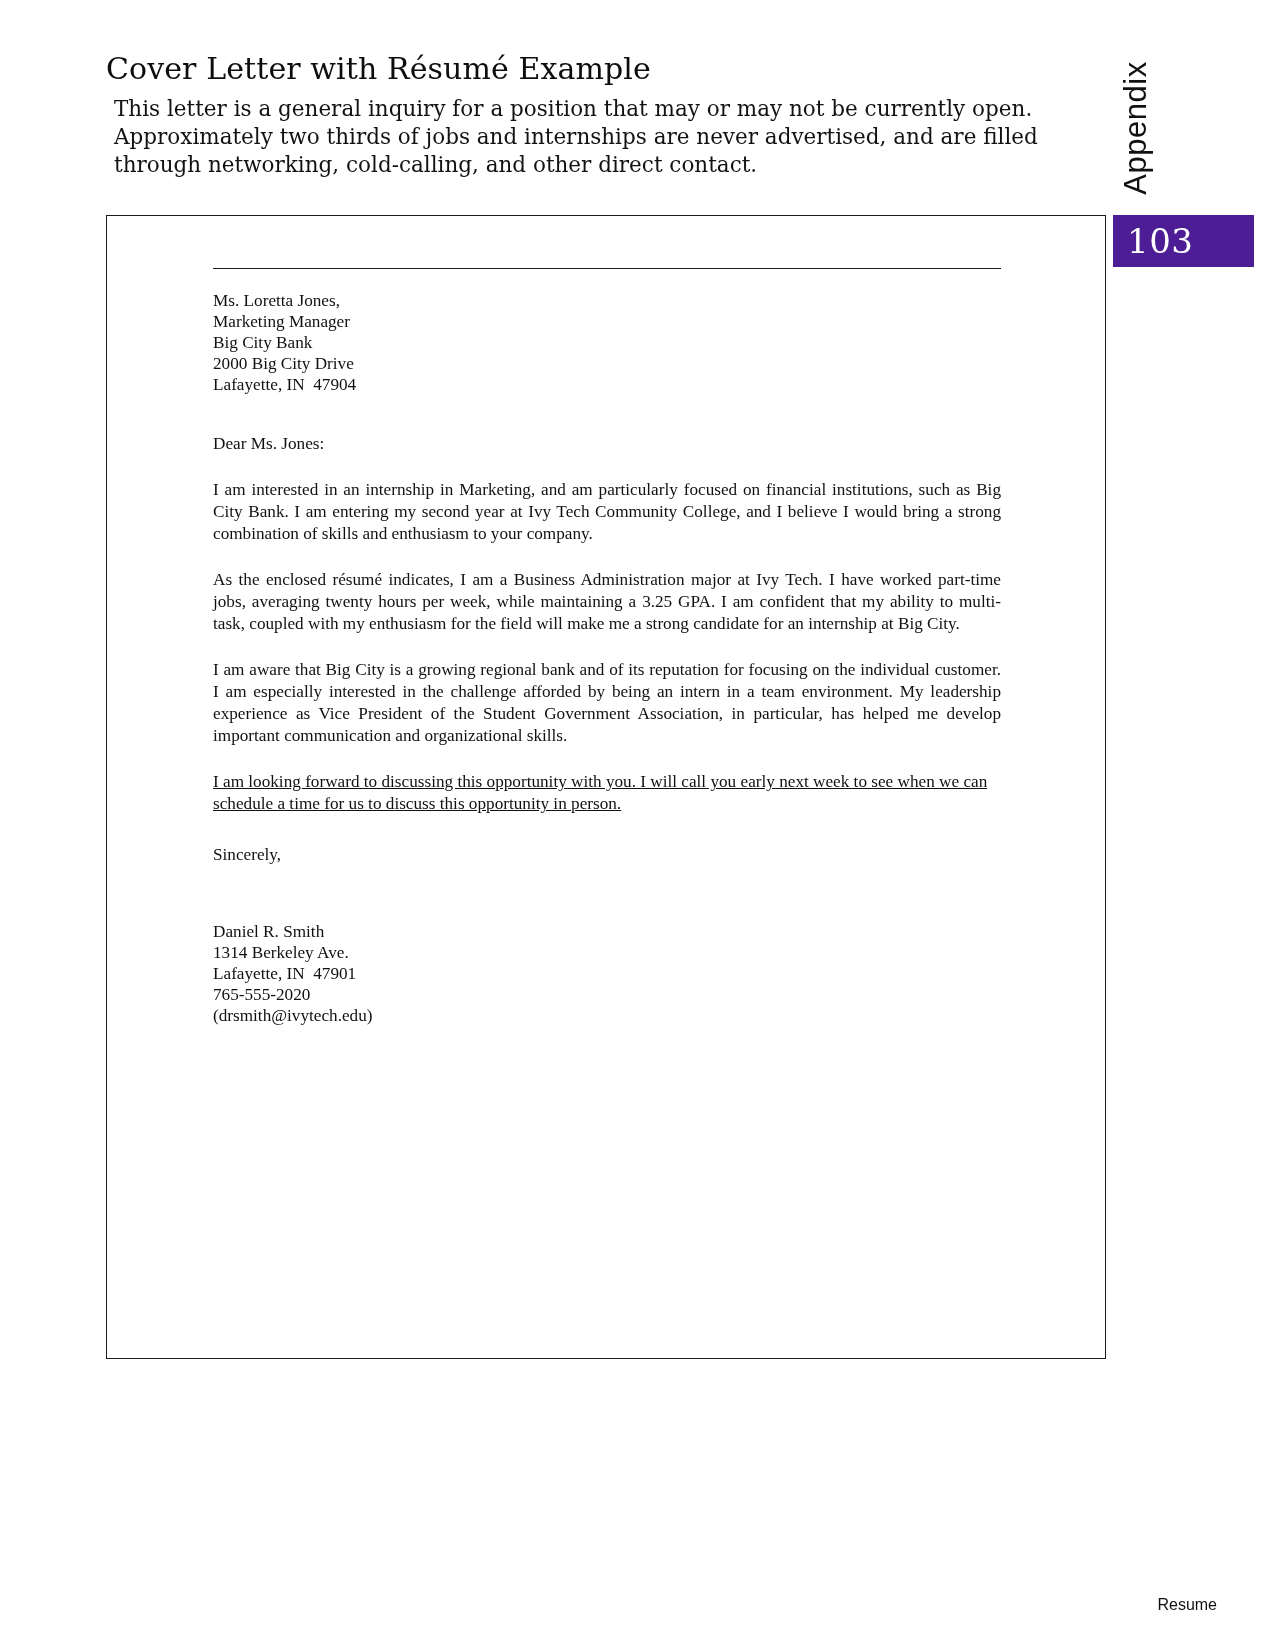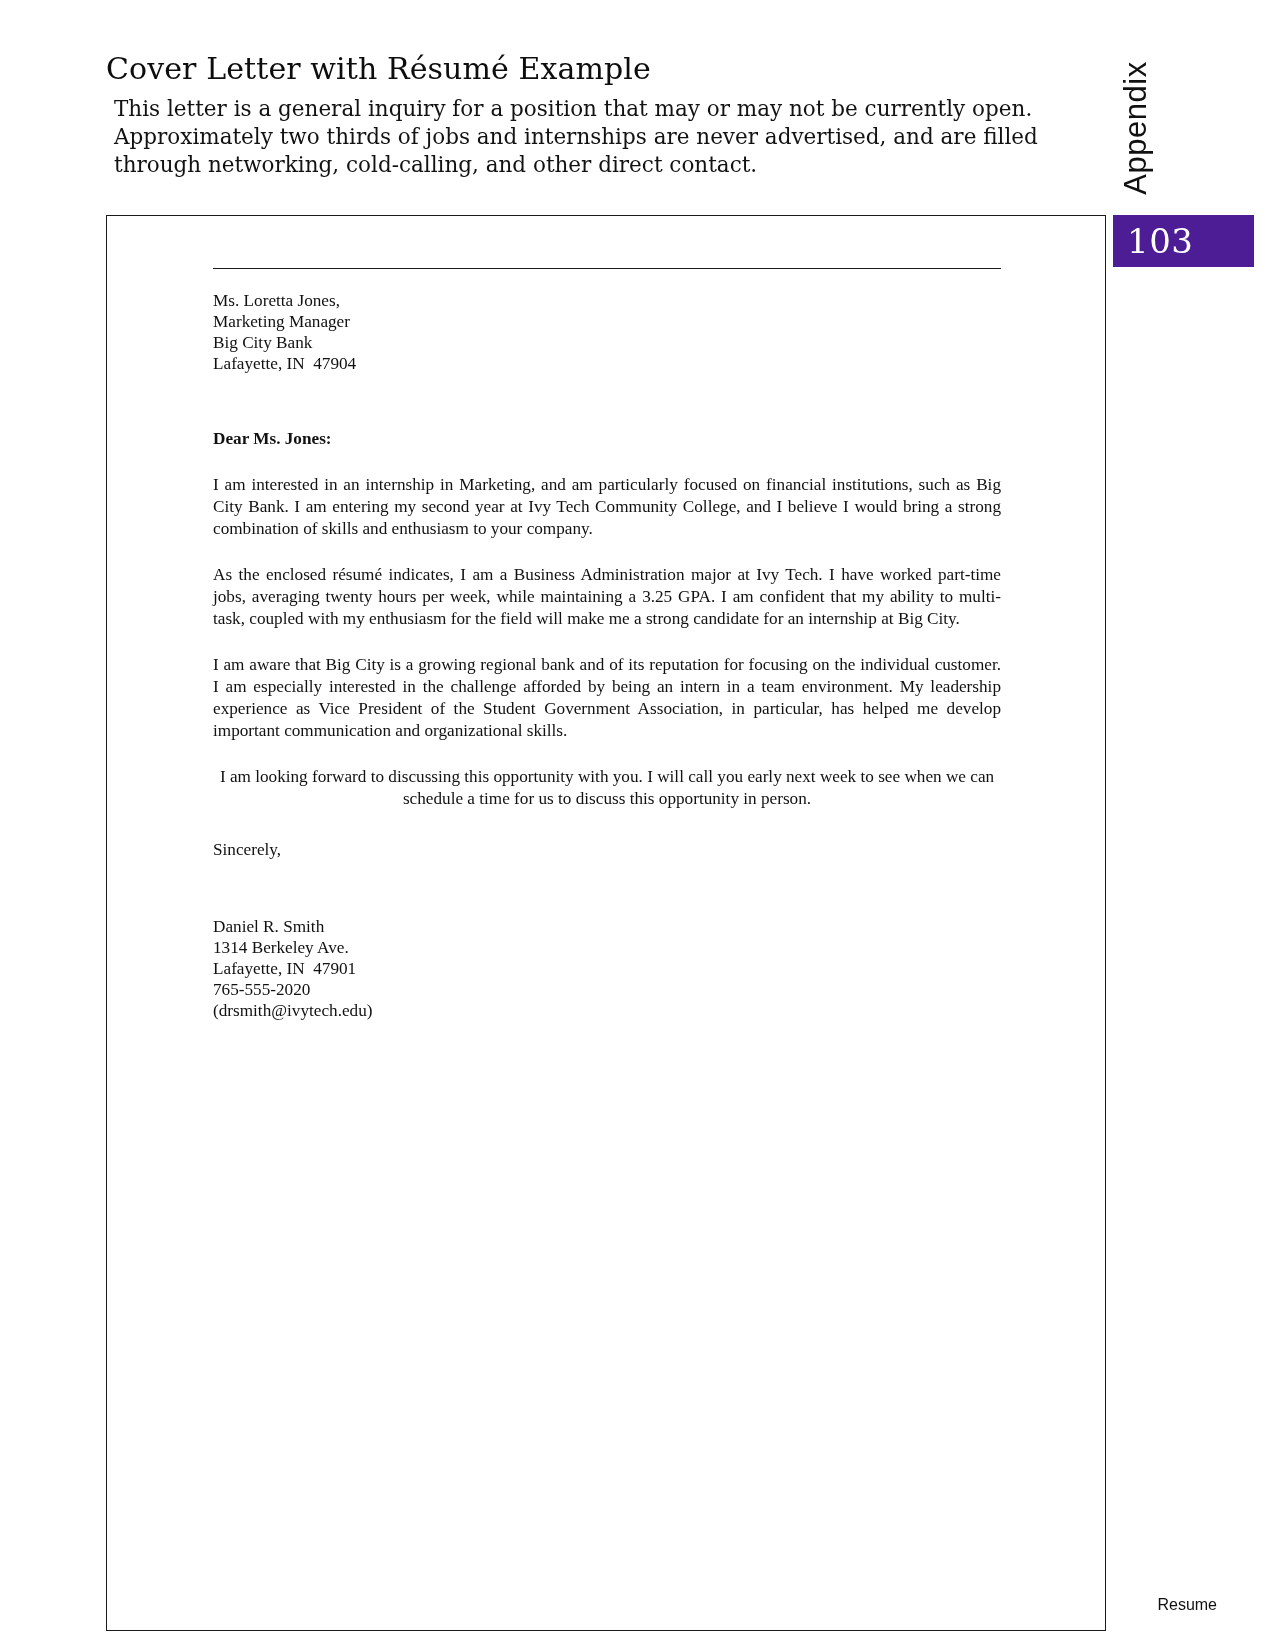--- a/index.html
+++ b/index.html
@@ -82,21 +82,21 @@
     letter-spacing: 0.5px;
     line-height: 1;
   }
 
   
   #letter-frame {
     position: absolute;
     left: 106px;
     top: 215px;
     width: 1000px;
-    height: 1416px;
+    height: 1144px;
     border: 1.5px solid #1a1a1a;
     background: #ffffff;
     box-sizing: border-box;
   }
   #letter-inner {
     position: absolute;
     left: 106px;
     top: 52px;
     width: 788px;
   }
@@ -111,28 +111,28 @@
     font-family: "Liberation Serif", serif;
     font-size: 17.2px;
     line-height: 1.22;
     color: #111111;
   }
   .address-block .addr-line,
   .signature-block .sig-line {
     display: block;
     white-space: pre;
   }
-  #salutation { margin-top: 54px; font-weight: bold; }
+  #salutation { margin-top: 38px; }
   .body-para {
     margin-top: 24px;
     text-align: justify;
     text-justify: inter-word;
     line-height: 1.28;
   }
-  .body-para.last-para { text-align: center; }
+  .body-para.last-para { text-align: left; text-decoration: underline; }
   #closing { margin-top: 30px; }
   .signature-block { margin-top: 56px; }
   #enclosure { margin-top: 30px; }
 
   
   #footer-label {
     position: absolute;
     right: 58px;
     bottom: 36px;
     font-family: Liberation Sans, sans-serif;
@@ -158,20 +158,21 @@
 
 <div id="letter-frame">
   <div id="letter-inner">
 
     <div id="letterhead-rule"></div>
 
     <div class="letter-text address-block">
       <span class="addr-line">Ms. Loretta Jones,</span>
       <span class="addr-line">Marketing Manager</span>
       <span class="addr-line">Big City Bank</span>
+      <span class="addr-line">2000 Big City Drive</span>
       <span class="addr-line">Lafayette, IN  47904</span>
     </div>
 
     <div id="salutation" class="letter-text">Dear Ms. Jones:</div>
 
     <p class="letter-text body-para">I am interested in an internship in Marketing, and am particularly focused on financial institutions, such as Big City Bank. I am entering my second year at Ivy Tech Community College, and I believe I would bring a strong combination of skills and enthusiasm to your company.</p>
     <p class="letter-text body-para">As the enclosed résumé indicates, I am a Business Administration major at Ivy Tech. I have worked part-time jobs, averaging twenty hours per week, while maintaining a 3.25 GPA. I am confident that my ability to multi-task, coupled with my enthusiasm for the field will make me a strong candidate for an internship at Big City.</p>
     <p class="letter-text body-para">I am aware that Big City is a growing regional bank and of its reputation for focusing on the individual customer. I am especially interested in the challenge afforded by being an intern in a team environment. My leadership experience as Vice President of the Student Government Association, in particular, has helped me develop important communication and organizational skills.</p>
     <p class="letter-text body-para last-para">I am looking forward to discussing this opportunity with you. I will call you early next week to see when we can schedule a time for us to discuss this opportunity in person.</p>
 

